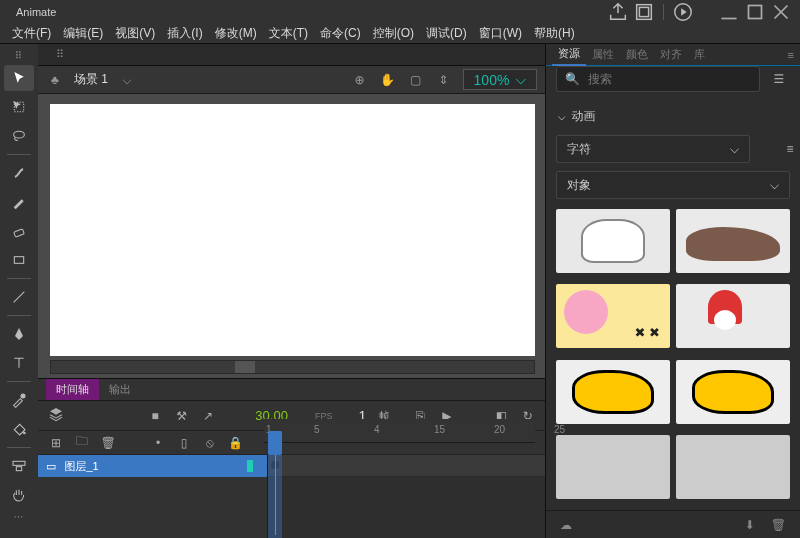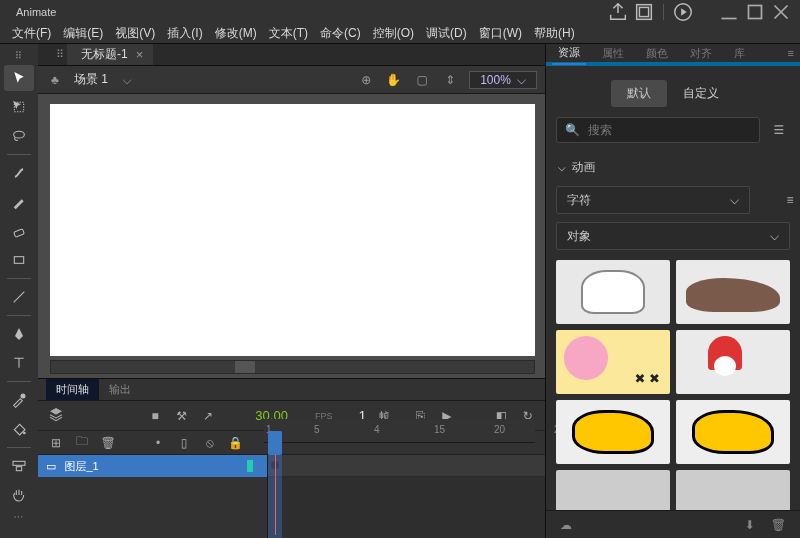--- a/index.html
+++ b/index.html
@@ -22,29 +22,29 @@
 .center{flex:1;display:flex;flex-direction:column;min-width:0}
 .doctab{height:22px;background:#2a2a2a;display:flex;align-items:center;padding-left:18px;border-bottom:1px solid #0e0e0e}
 .doctab .tab{background:#383838;padding:2px 10px 2px 14px;display:flex;align-items:center;gap:8px;font-size:12px;color:#ddd}
 .doctab .x{color:#999;font-size:13px}
 .doctab .side{color:#888;font-size:11px;letter-spacing:1px;margin-right:2px}
 .stagebar{height:28px;background:#353535;display:flex;align-items:center;padding:0 8px;gap:10px;border-bottom:1px solid #1a1a1a}
 .stagebar .ic{color:#999;width:18px;text-align:center}
 .stagebar .scn{color:#ddd}
 .stagebar .sp{flex:1}
 .stagebar .sb{width:18px;color:#999;text-align:center}
-.zoom{background:#2a2a2a;border:1px solid #555;padding:1px 10px;font-size:12px;display:flex;align-items:center;gap:6px;color:#c4b5fd}
+.zoom{background:#2a2a2a;border:1px solid #555;padding:1px 10px;font-size:14px;display:flex;align-items:center;gap:6px;color:#14b8a6}
 .stagewrap{flex:1;background:#4a4a4a;padding:10px 10px 4px 12px;display:flex;flex-direction:column}
 .stage{flex:1;background:#fff}
 .sbar{height:14px;background:#3a3a3a;margin-top:4px;position:relative;border:1px solid #2a2a2a}
 .sbar .th{position:absolute;left:38%;width:20px;height:100%;background:#555}
 .tlwrap{height:160px;display:flex;flex-direction:column;background:#323232;border-top:1px solid #0e0e0e}
 .tltabs{height:22px;display:flex;align-items:center;padding-left:8px;gap:0;font-size:11px;border-bottom:1px solid #1a1a1a}
 .tltab{padding:3px 10px;color:#ddd}
-.tltab.act{background:#0f172a}
+.tltab.act{background:#701a75}
 .tltab.dim{color:#888}
 .tltop{height:30px;display:flex;align-items:center;padding:0 10px;gap:12px;border-bottom:1px solid #222}
 .tltop .ic{color:#aaa;width:18px;text-align:center}
 .tltop .g1{flex:0 0 60px}
 .tltop .fps{color:#84cc16;font-size:13px}
 .tltop .fpsL{font-size:9px;color:#777;margin-left:15px}
 .tltop .fr{color:#ddd;margin-left:14px;font-size:14px}
 .tltop .frL{font-size:10px;color:#aaa;margin-left:1px}
 .tltop .sp{flex:1}
 .tlrow{height:24px;display:flex;align-items:center;padding:0 10px;gap:10px;border-bottom:1px solid #222}
@@ -55,21 +55,21 @@
 .layer .kf{width:6px;height:12px;background:#1fcfb4;margin-left:auto;margin-right:6px}
 .frames{flex:1;position:relative;background:#2e2e2e}
 .ruler{height:24px;background:#333;border-bottom:1px solid #1a1a1a;position:relative;font-size:10px;color:#888;margin-top:-24px}
 .ruler span{position:absolute;top:5px}
 .track{height:22px;background:#3a3a3a;position:relative;border-bottom:1px solid #2a2a2a}
 .ph{position:absolute;left:0;top:-24px;bottom:0;width:14px;background:rgba(64,130,220,.35)}
 .ph .hd{position:absolute;top:0;width:14px;height:24px;background:#3a78c4;border-radius:2px}
 .ph .ln{position:absolute;top:24px;left:7px;width:1px;height:80px;background:#ff5a5a}
 .frame1{position:absolute;left:3px;top:6px;width:8px;height:8px;background:#222;border-radius:50%}
 .right{width:255px;background:#2d2d2d;display:flex;flex-direction:column;border-left:1px solid #0e0e0e}
-.rtabs{height:22px;display:flex;align-items:center;padding:0 6px;font-size:11px;gap:10px;border-bottom:4px solid #0369a1}
+.rtabs{height:22px;display:flex;align-items:center;padding:0 6px;font-size:11px;gap:0;border-bottom:1px solid #0369a1}
 .rtab{padding:3px 6px;color:#777}
 .rtab.act{color:#ddd;border-bottom:2px solid #3a78c4}
 .rtabs .sp{flex:1}
 .rseg{display:flex;justify-content:center;gap:0;padding:14px 0 10px}
 .seg{padding:5px 16px;font-size:12px;color:#ccc;border-radius:3px}
 .seg.act{background:#4a4a4a}
 .srch{display:flex;padding:0 10px 10px;gap:8px;align-items:center}
 .srch .box{flex:1;height:26px;background:#232323;border:1px solid #444;border-radius:3px;display:flex;align-items:center;padding:0 8px;gap:8px;color:#777}
 .srch .lst{width:22px;height:22px;display:flex;align-items:center;justify-content:center;color:#aaa}
 .sect{padding:6px 12px;color:#ccc;font-size:12px;display:flex;align-items:center;gap:6px}
@@ -239,24 +239,20 @@
         <svg viewBox="0 0 24 24">
           <path d="M8 12V5m4 7V4m4 8V6m3 6c0 5-3 9-7 9s-8-3-8-9l2-3"></path>
         </svg>
       </div>
     <span class="dots">⋯</span>
   </div>
 
   <div class="center">
     <div class="doctab">
       <span class="side">⠿</span>
-      <div class="tab">
-        <span>无标题-1</span>
-        <span class="x">×</span>
-      </div>
     </div>
     <div class="stagebar">
       <span class="ic">♣</span>
       <span class="scn">场景 1</span>
       <span class="ic">⌵</span>
       <span class="sp"></span>
       <span class="sb">⊕</span>
       <span class="sb">✋</span>
       <span class="sb">▢</span>
       <span class="sb">⇕</span>
@@ -340,24 +336,20 @@
   <div class="right">
     <div class="rtabs">
       <div class="rtab act">资源</div>
       <div class="rtab">属性</div>
       <div class="rtab">颜色</div>
       <div class="rtab">对齐</div>
       <div class="rtab">库</div>
       <span class="sp"></span>
       <span style="color:#888">≡</span>
     </div>
-    <div class="rseg">
-      <div class="seg act">默认</div>
-      <div class="seg">自定义</div>
-    </div>
     <div class="srch">
       <div class="box">
         <span>🔍</span>
         <span>搜索</span>
       </div>
       <div class="lst">☰</div>
     </div>
     <div class="sect">
       <span class="chv">⌵</span>
       <span>动画</span>

